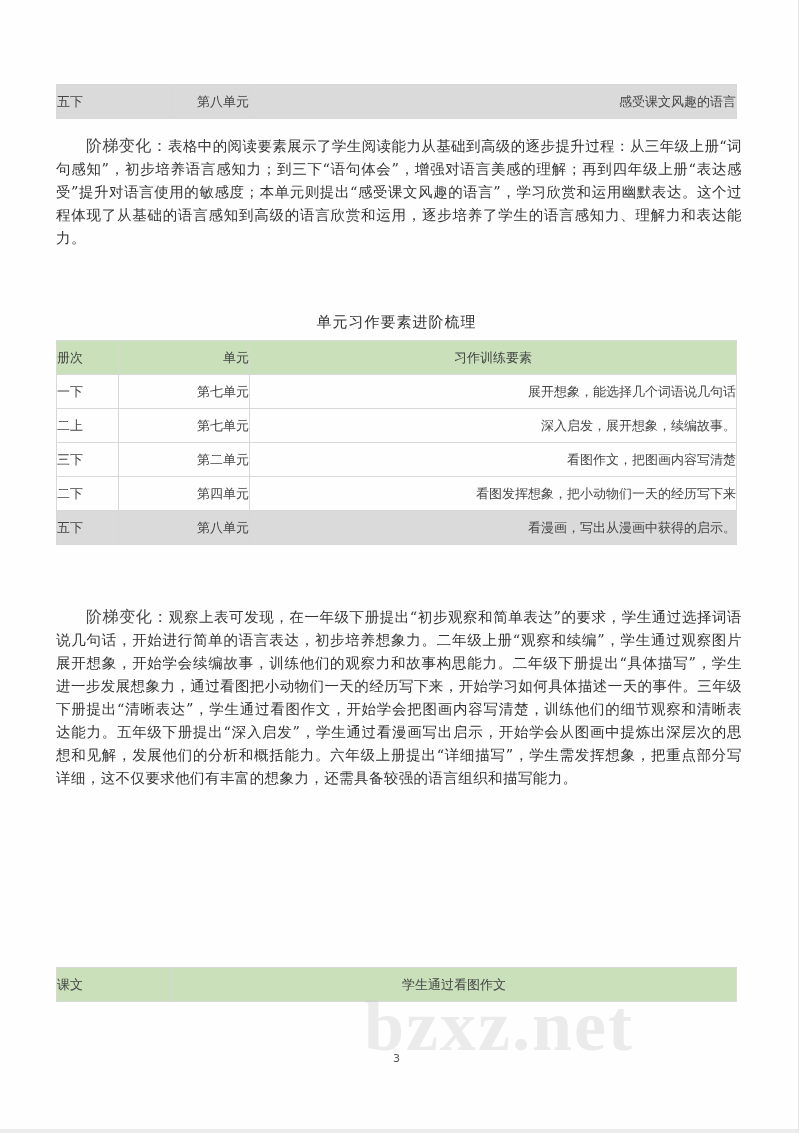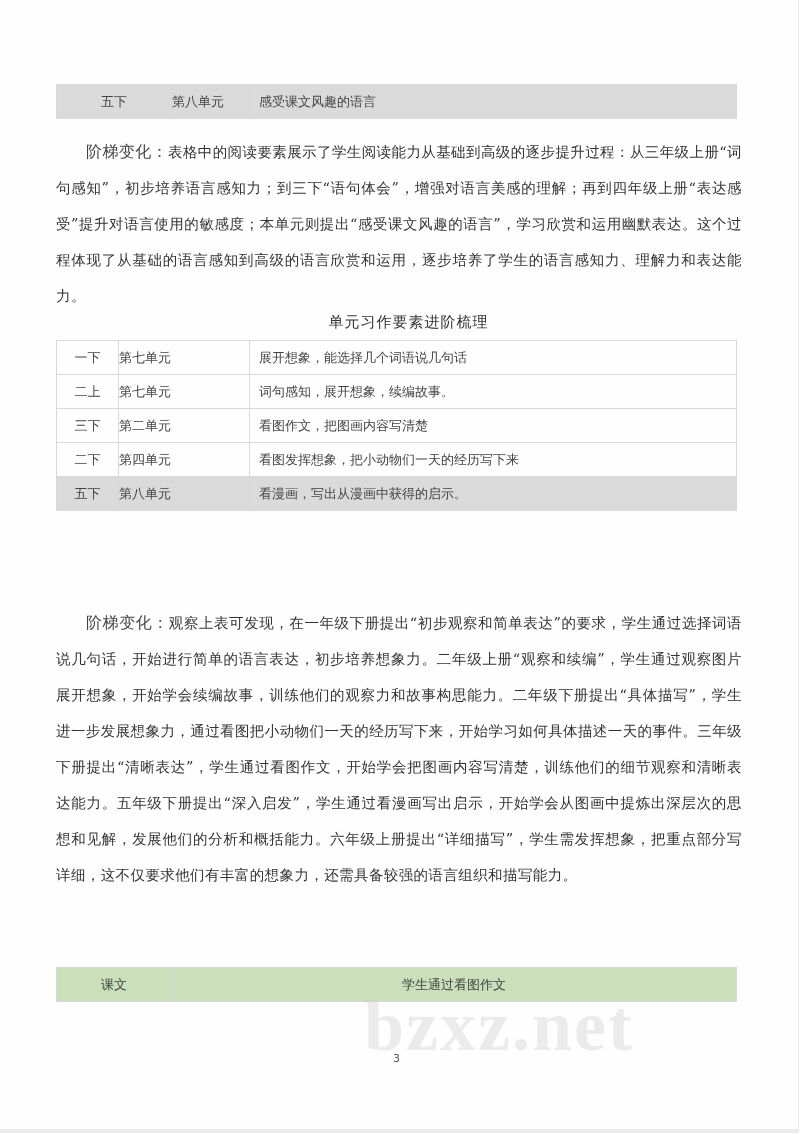--- a/index.html
+++ b/index.html
@@ -3,30 +3,30 @@
 <meta charset="utf-8">
 <style>
   html, body { margin: 0; padding: 0; }
   body {
     width: 800px; height: 1134px; background: #ffffff; position: relative; overflow: hidden;
     font-family: "DejaVu Serif", "Liberation Serif", serif; color: #333333;
   }
   .page { position: absolute; left: 0; top: 0; width: 798px; height: 1129px; background: #fefefe; border-right: 1px solid #e8e8e8; border-bottom: 4px solid #ececec; }
   table { border-collapse: collapse; position: absolute; left: 56px; width: 681px; table-layout: fixed; }
   td, th { border: 1px solid #d8d8d8; font-weight: normal; font-size: 13px; color: #444; height: 33px; padding: 0; }
-  td.c1, th.c1 { text-align: center; margin-left: 44px; }
-  td.c2, th.c2 { text-align: left; }
-  td.c3 { text-align: left; padding-left: 9px; }
+  td.c1, th.c1 { text-align: left; margin-left: 44px; }
+  td.c2, th.c2 { text-align: right; }
+  td.c3 { text-align: right; padding-left: 9px; }
   th.c3 { text-align: center; }
   tr.gray td { background: #dadada; }
   tr.green th { background: #c9e0bb; }
-  .para { position: absolute; left: 56px; width: 686px; font-size: 14.5px; line-height: 36px; color: #333; text-align: justify; letter-spacing: 0.4px; }
+  .para { position: absolute; left: 56px; width: 686px; font-size: 14.5px; line-height: 23px; color: #333; text-align: justify; letter-spacing: 0.4px; }
   .indent { text-indent: 30px; }
   .lead { font-size: 16px; color: #444; }
-  .title { position: absolute; left: 68px; width: 681px; text-align: center; font-size: 15px; color: #333; letter-spacing: 1px; }
+  .title { position: absolute; left: 56px; width: 681px; text-align: center; font-size: 15px; color: #333; letter-spacing: 1px; }
   .pagenum { position: absolute; left: 393px; top: 1052px; font-family: "DejaVu Sans", sans-serif; font-size: 11px; color: #555; }
   .watermark { position: absolute; left: 364px; top: 985px; font-family: Liberation Serif, serif; font-weight: bold; font-size: 72px; color: rgba(200,200,200,0.35); letter-spacing: 2px; pointer-events: none; }
 </style>
 </head>
 <body>
 
 <div class="page">
 
   <table style="top:84px;">
     <colgroup>
@@ -49,29 +49,34 @@
 
   <div class="title" style="top:313px;">单元习作要素进阶梳理</div>
 
   <table style="top:340px;">
     <colgroup>
         <col style="width:62px">
         <col style="width:131px">
         <col>
       </colgroup>
     <tbody>
+        <tr class="green">
+      <th class="c1">册次</th>
+      <th class="c2">单元</th>
+      <th class="c3">习作训练要素</th>
+    </tr>
     <tr>
       <td class="c1">一下</td>
       <td class="c2">第七单元</td>
       <td class="c3">展开想象，能选择几个词语说几句话</td>
     </tr>
     <tr>
       <td class="c1">二上</td>
       <td class="c2">第七单元</td>
-      <td class="c3">词句感知，展开想象，续编故事。</td>
+      <td class="c3">深入启发，展开想象，续编故事。</td>
     </tr>
     <tr>
       <td class="c1">三下</td>
       <td class="c2">第二单元</td>
       <td class="c3">看图作文，把图画内容写清楚</td>
     </tr>
     <tr>
       <td class="c1">二下</td>
       <td class="c2">第四单元</td>
       <td class="c3">看图发挥想象，把小动物们一天的经历写下来</td>

